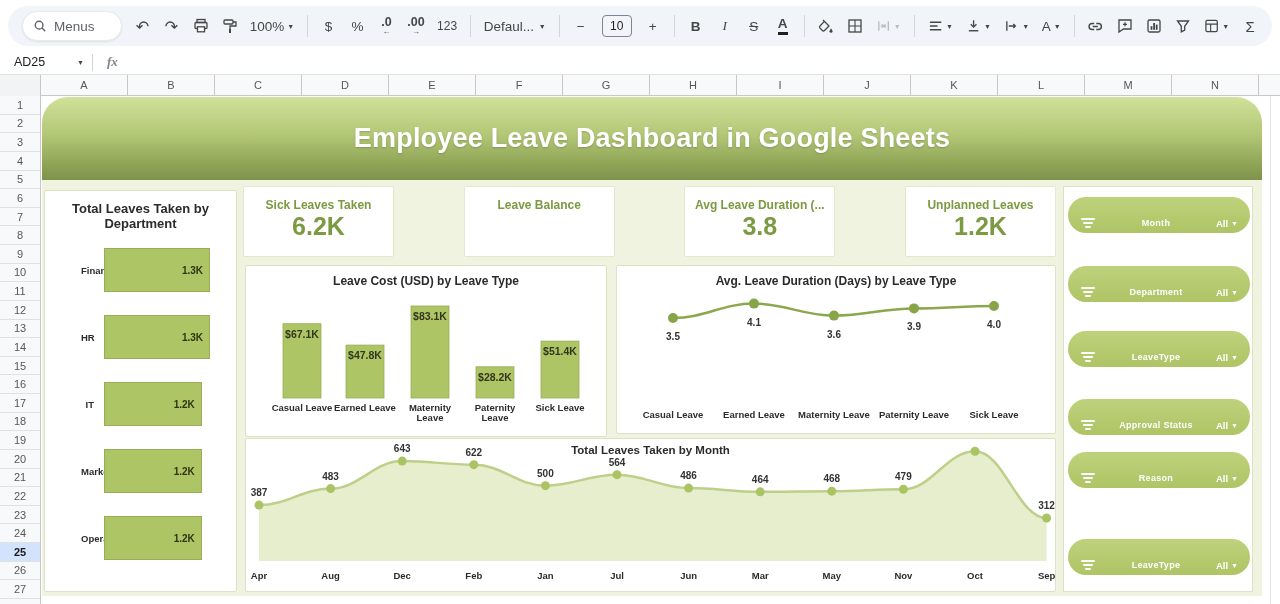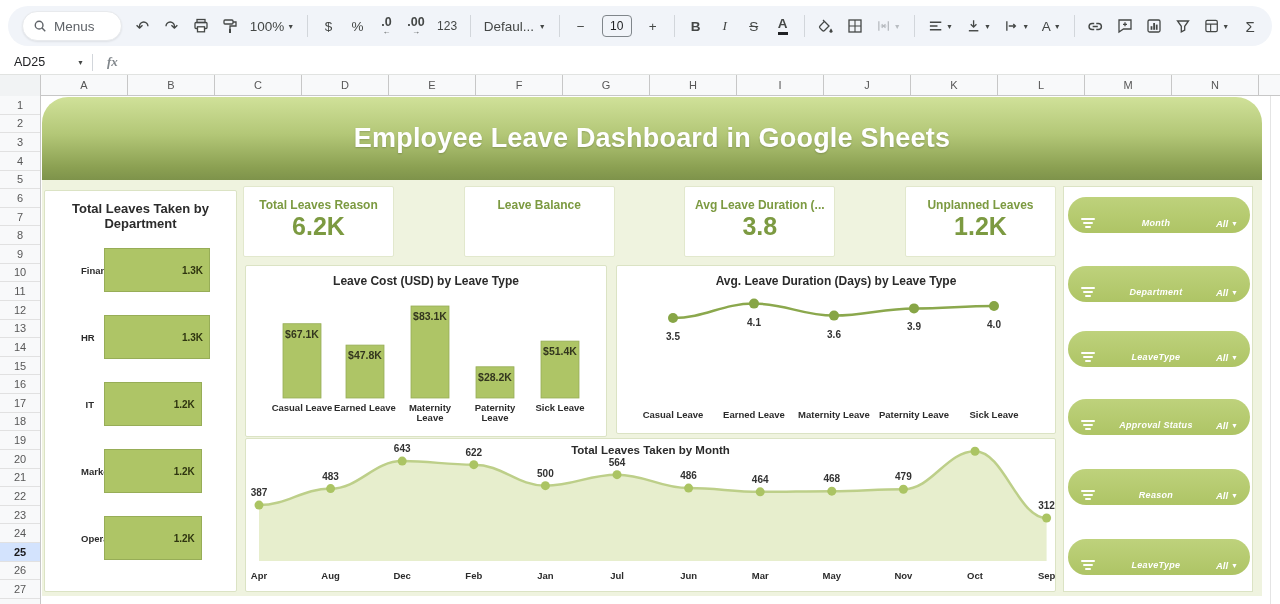--- a/index.html
+++ b/index.html
@@ -78,21 +78,21 @@
   
   text.val { font:bold 10.5px "Liberation Sans", sans-serif; fill:#33361e; text-anchor:middle; }
   text.cat { font:bold 9.5px "Liberation Sans", sans-serif; fill:#2c2c2c; text-anchor:middle; }
   text.pt  { font:bold 10px  "Liberation Sans", sans-serif; fill:#333; text-anchor:middle; }
 
   
   .slicer-panel { position:absolute; left:1063px; top:186px; width:190px; height:406px;
     background:#fff; border:1px solid #dbe3c4; }
   .slicer { position:absolute; left:4px; width:182px; height:36px; border-radius:18px;
     background:linear-gradient(180deg,#bed27c,#aec465); display:flex; align-items:center;
-    padding:16px 12px 0 12px; cursor:pointer;font-style:italic; }
+    padding:16px 12px 0 12px; cursor:pointer; }
   .slicer .sl-label { flex:1; text-align:center; color:#fff; font-size:9px; font-weight:bold; letter-spacing:.3px; }
   .slicer .sl-all { color:#fff; font-size:9.5px; font-weight:bold; display:flex; align-items:center; gap:3px; }
   .slicer .sl-all .caret { color:#fff; }
   .flt { display:flex; flex-direction:column; gap:2px; align-items:center; width:16px; }
   .flt i { display:block; height:2px; background:#fff; border-radius:1px; }
 </style>
 </head>
 <body>
 
 <div class="topbar">
@@ -330,21 +330,21 @@
         <div class="dept-label">Operations</div>
         <div class="dept-bar" style="width: 97.8462px;">
           <span class="dept-val">1.2K</span>
         </div>
       </div>
     </div>
 </div>
 
 <div class="kpirow" id="kpi-row">
     <div class="kpi">
-      <div class="kl">Total Leaves Reason</div>
+      <div class="kl">Sick Leaves Taken</div>
       <div class="kv">6.2K</div>
     </div>
     <div class="kpi">
       <div class="kl">Leave Balance</div>
     </div>
     <div class="kpi">
       <div class="kl">Avg Leave Duration (...</div>
       <div class="kv">3.8</div>
     </div>
     <div class="kpi">
@@ -481,21 +481,21 @@
         <i style="width: 14px;"></i>
         <i style="width: 10px;"></i>
         <i style="width: 6px;"></i>
       </span>
       <span class="sl-label">Approval Status</span>
       <span class="sl-all">
         <span>All</span>
         <span class="caret">▼</span>
       </span>
     </div>
-    <div class="slicer" style="top: 282px;">
+    <div class="slicer" style="top: 265px;">
       <span class="flt">
         <i style="width: 14px;"></i>
         <i style="width: 10px;"></i>
         <i style="width: 6px;"></i>
       </span>
       <span class="sl-label">Reason</span>
       <span class="sl-all">
         <span>All</span>
         <span class="caret">▼</span>
       </span>

